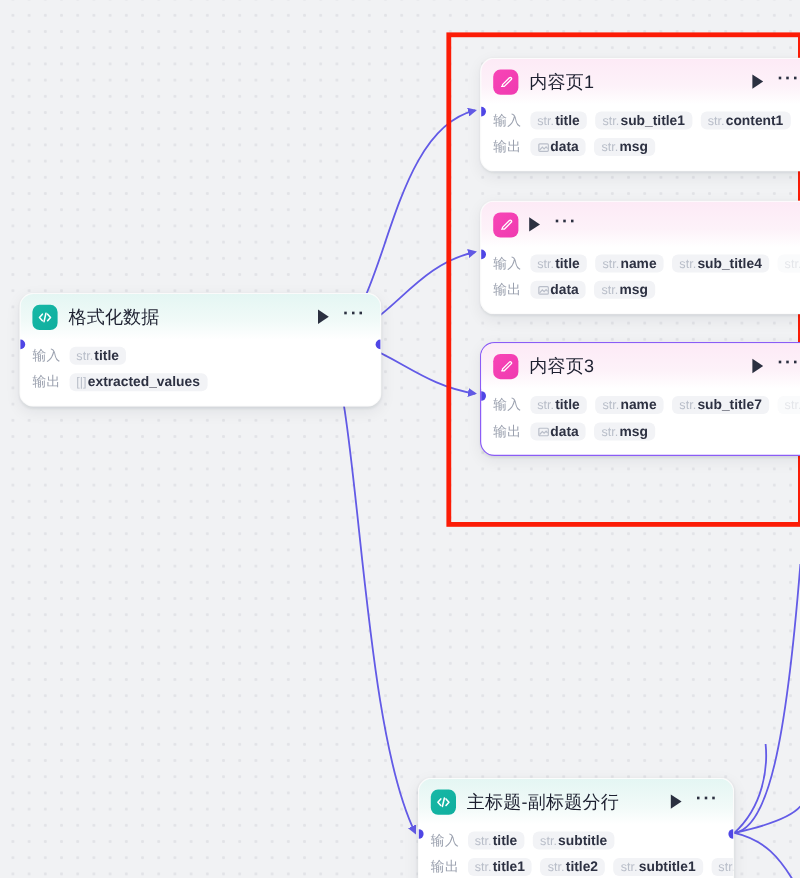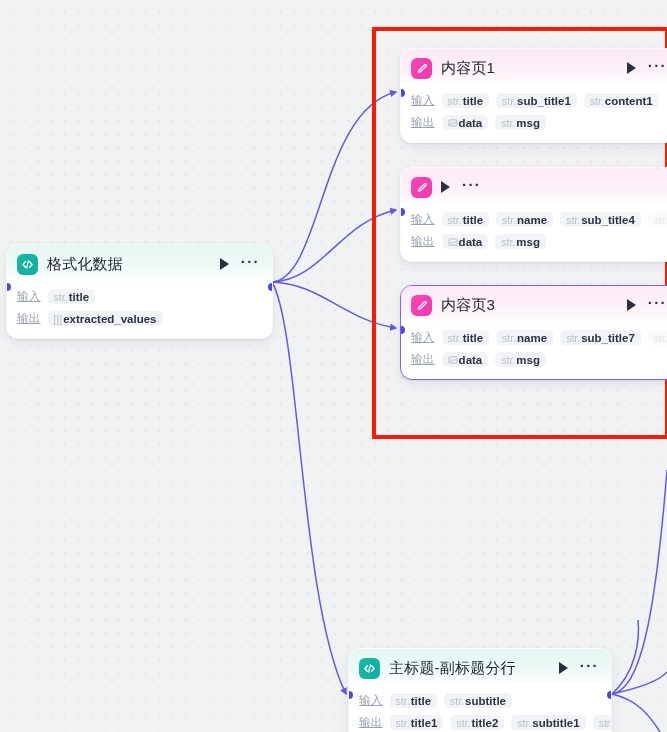--- a/index.html
+++ b/index.html
@@ -65,21 +65,20 @@
   .btn-more {
     color: #2b3040; font-size: 15px; line-height: 6px; letter-spacing: 1.4px;
     cursor: pointer; font-weight: 700; padding-bottom: 5px;
   }
 
   .node-body { padding: 2px 10px 9px 10px; }
   .io-row { display: flex; align-items: center; gap: 7px; height: 21px; margin-top: 1px; }
   .io-label {
     font-size: 11.5px; color: #9aa0ae; flex: 0 0 auto; white-space: nowrap;
     letter-spacing: .3px;
-    text-decoration: underline;
   }
   .chip {
     display: inline-flex; align-items: center; gap: 1px;
     background: #f2f3f6;
     border-radius: 5px;
     padding: 1.5px 6px;
     font-size: 11.5px;
     color: #2d3142;
     font-weight: 600;
     white-space: nowrap;
@@ -140,21 +139,21 @@
 
       <path d="M612,694 C640,690 655,620 667,470"></path>
       <path d="M612,694 C640,688 660,680 667,672"></path>
       <path d="M612,694 C638,700 650,716 660,732"></path>
       <path d="M612,694 C636,672 640,640 638,620"></path>
     </g>
   </svg>
 
   <div id="red-rect" style="left:372px; top:27px; width:297px; height:412px;"></div>
 
-  <div class="node teal" style="left:6px; top:244px; width:267px;">
+  <div class="node teal" style="left:16px; top:244px; width:302px;">
     <div class="node-head">
       <span class="node-ico">
         <svg width="13" height="13" viewBox="0 0 24 24" fill="none" stroke="#ffffff" stroke-width="2.4" stroke-linecap="round" stroke-linejoin="round">
           <polyline points="8,7 3.5,12 8,17"></polyline>
           <polyline points="16,7 20.5,12 16,17"></polyline>
           <line x1="13.5" y1="5.5" x2="10.5" y2="18.5"></line>
         </svg>
       </span>
       <span class="node-title">格式化数据</span>
       <span class="head-btns">

